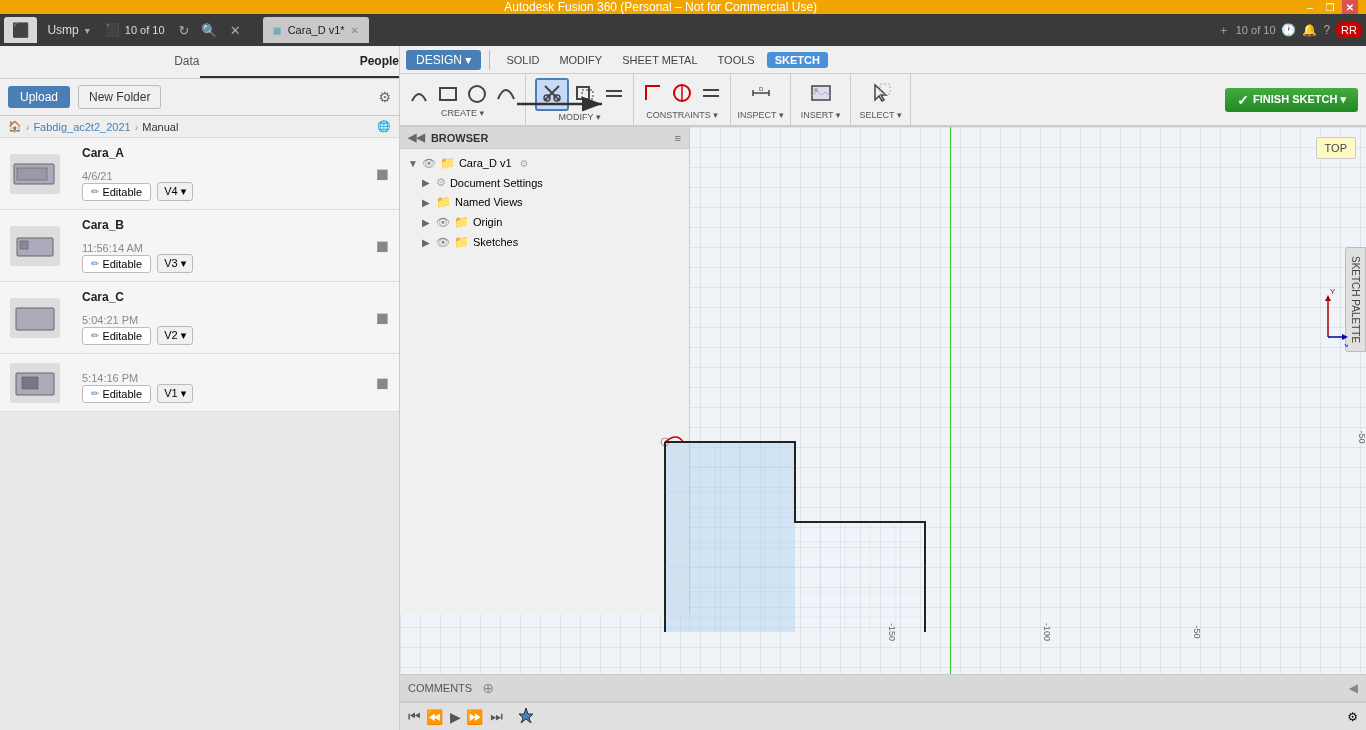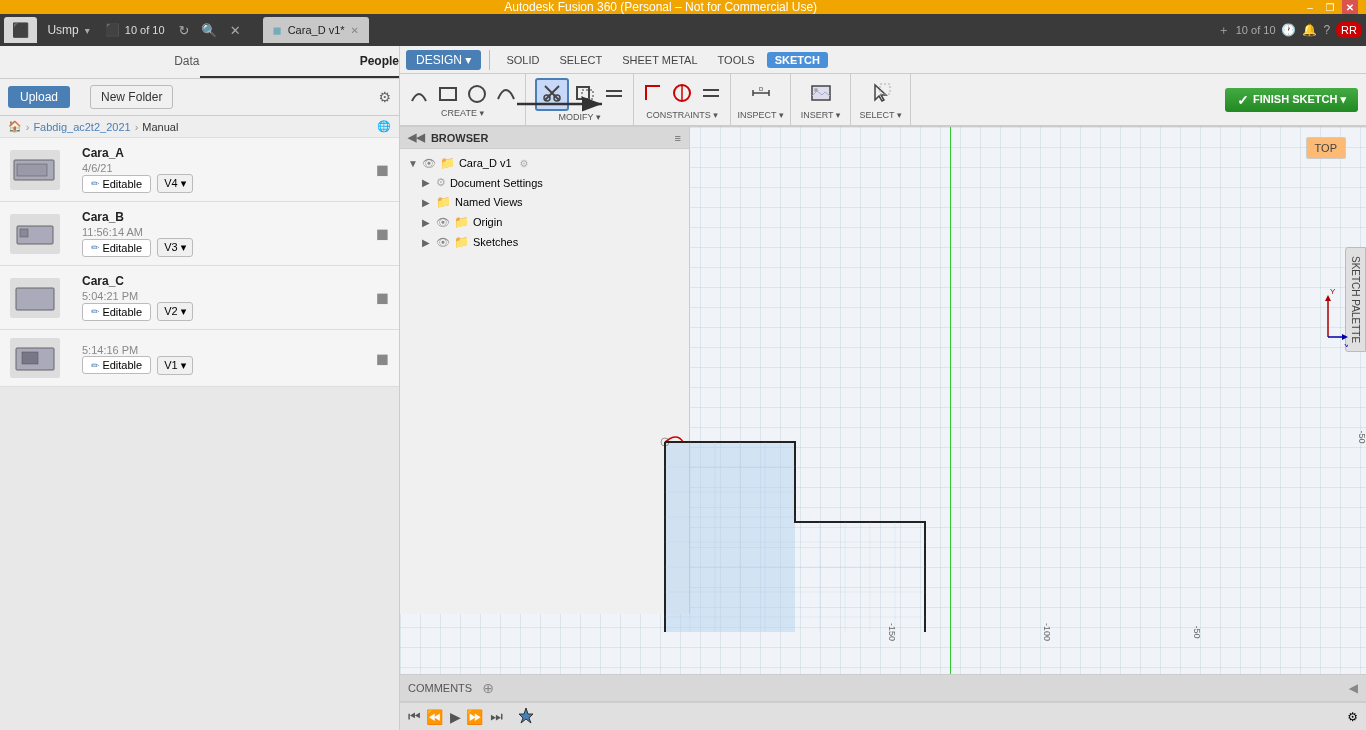--- a/index.html
+++ b/index.html
@@ -71,21 +71,21 @@
       background: #f0f0f0;
     }
     .panel-tab {
       flex: 1; text-align: right; padding: 8px 0; font-size: 12px;
       cursor: pointer; color: #555; border-bottom: 2px solid transparent;
     }
     .panel-tab.active { color: #222; border-bottom: 2px solid #333; font-weight: bold; }
 
     
     #panel-toolbar {
-      display: flex; align-items: center; gap: 20px;
+      display: flex; align-items: center; gap: 8px;
       padding: 6px 8px;
       background: #f0f0f0;
       border-bottom: 1px solid #ccc;
     }
     .btn-upload {
       background: #4a7fb5; color: #fff; border: none;
       padding: 4px 12px; border-radius: 3px; font-size: 12px; cursor: pointer;
     }
     .btn-folder {
       background: #f0f0f0; color: #333; border: 1px solid #bbb;
@@ -111,21 +111,21 @@
       padding: 8px 10px; border-bottom: 1px solid #ddd;
       background: #f5f5f5; gap: 22px;
     }
     .file-thumb {
       width: 50px; height: 40px;
       background: #ddd; border-radius: 2px;
       flex-shrink: 0; display: flex; align-items: center; justify-content: center;
     }
     .file-info { flex: 1; }
     .file-name { font-size: 12px; font-weight: bold; color: #222; }
-    .file-date { font-size: 11px; color: #888; margin-top: 2px; }
+    .file-date { font-size: 11px; color: #888; margin-top: 10px; }
     .file-actions { display: flex; align-items: center; gap: 6px; }
     .editable-btn {
       display: flex; align-items: center; gap: 3px;
       background: #fff; border: 1px solid #bbb;
       padding: 2px 8px; border-radius: 3px; font-size: 11px; cursor: pointer;
     }
     .edit-icon { color: #4a7fb5; font-size: 10px; }
     .version-btn {
       background: #f0f0f0; border: 1px solid #bbb;
       padding: 2px 6px; border-radius: 3px; font-size: 11px; cursor: pointer;
@@ -181,22 +181,22 @@
     }
     .browser-collapse { cursor: pointer; color: #666; }
     .browser-menu-btn { margin-left: auto; color: #666; cursor: pointer; }
     .browser-item {
       display: flex; align-items: center; padding: 3px 8px; gap: 4px;
       font-size: 11px; cursor: pointer;
     }
 
     
     .top-label {
-      position: absolute; right: 20px; top: 10px;
-      background: #fdba74; border: 1px solid #ccc;
+      position: absolute; right: 10px; top: 10px;
+      background: #fef9c3; border: 1px solid #ccc;
       padding: 4px 8px; font-size: 11px; color: #444;
       border-radius: 2px;
     }
 
     
     .sketch-palette-tab {
       position: absolute; right: 0; top: 80px;
       background: #e0e0e0; border: 1px solid #bbb;
       writing-mode: vertical-rl; text-orientation: mixed;
       padding: 8px 4px; font-size: 10px; color: #444;
@@ -418,21 +418,21 @@
     <div id="main-area">
 
       <div id="design-toolbar">
 
         <div id="toolbar-tabs" style="height:28px;display:flex;align-items:center;gap:4px;padding:0 6px;background:#f0f0f0;border-bottom:1px solid #ccc;">
           <button class="tb-design-btn">
             <span>DESIGN ▾</span>
           </button>
           <div class="tb-separator"></div>
           <span class="tab-normal">SOLID</span>
-          <span class="tab-normal">SELECT</span>
+          <span class="tab-normal">MODIFY</span>
           <span class="tab-normal">SHEET METAL</span>
           <span class="tab-normal">TOOLS</span>
           <span class="tab-highlight">SKETCH</span>
         </div>
 
         <div style="display:flex;align-items:stretch;background:#f0f0f0;border-bottom:1px solid #ccc;height:52px;">
 
           <div style="display:flex;flex-direction:column;align-items:center;justify-content:center;padding:2px 6px;border-right:1px solid #ccc;min-width:120px;">
             <div style="display:flex;gap:3px;align-items:center;">
 

